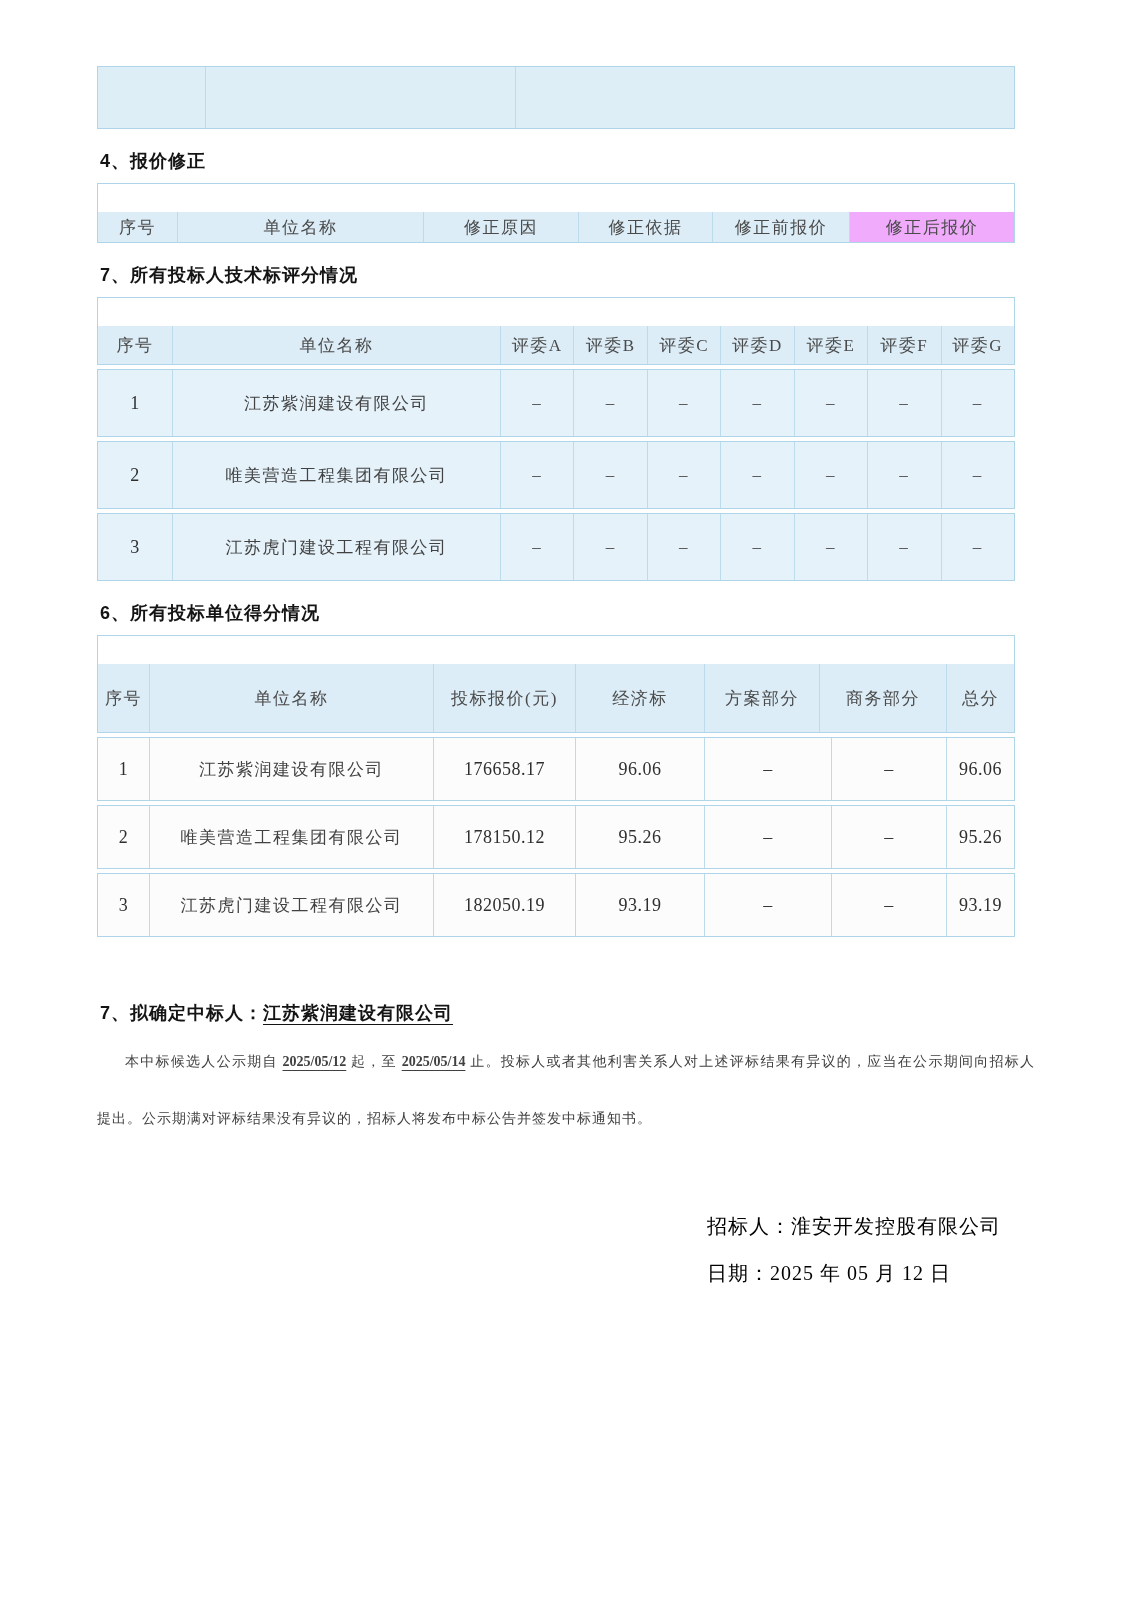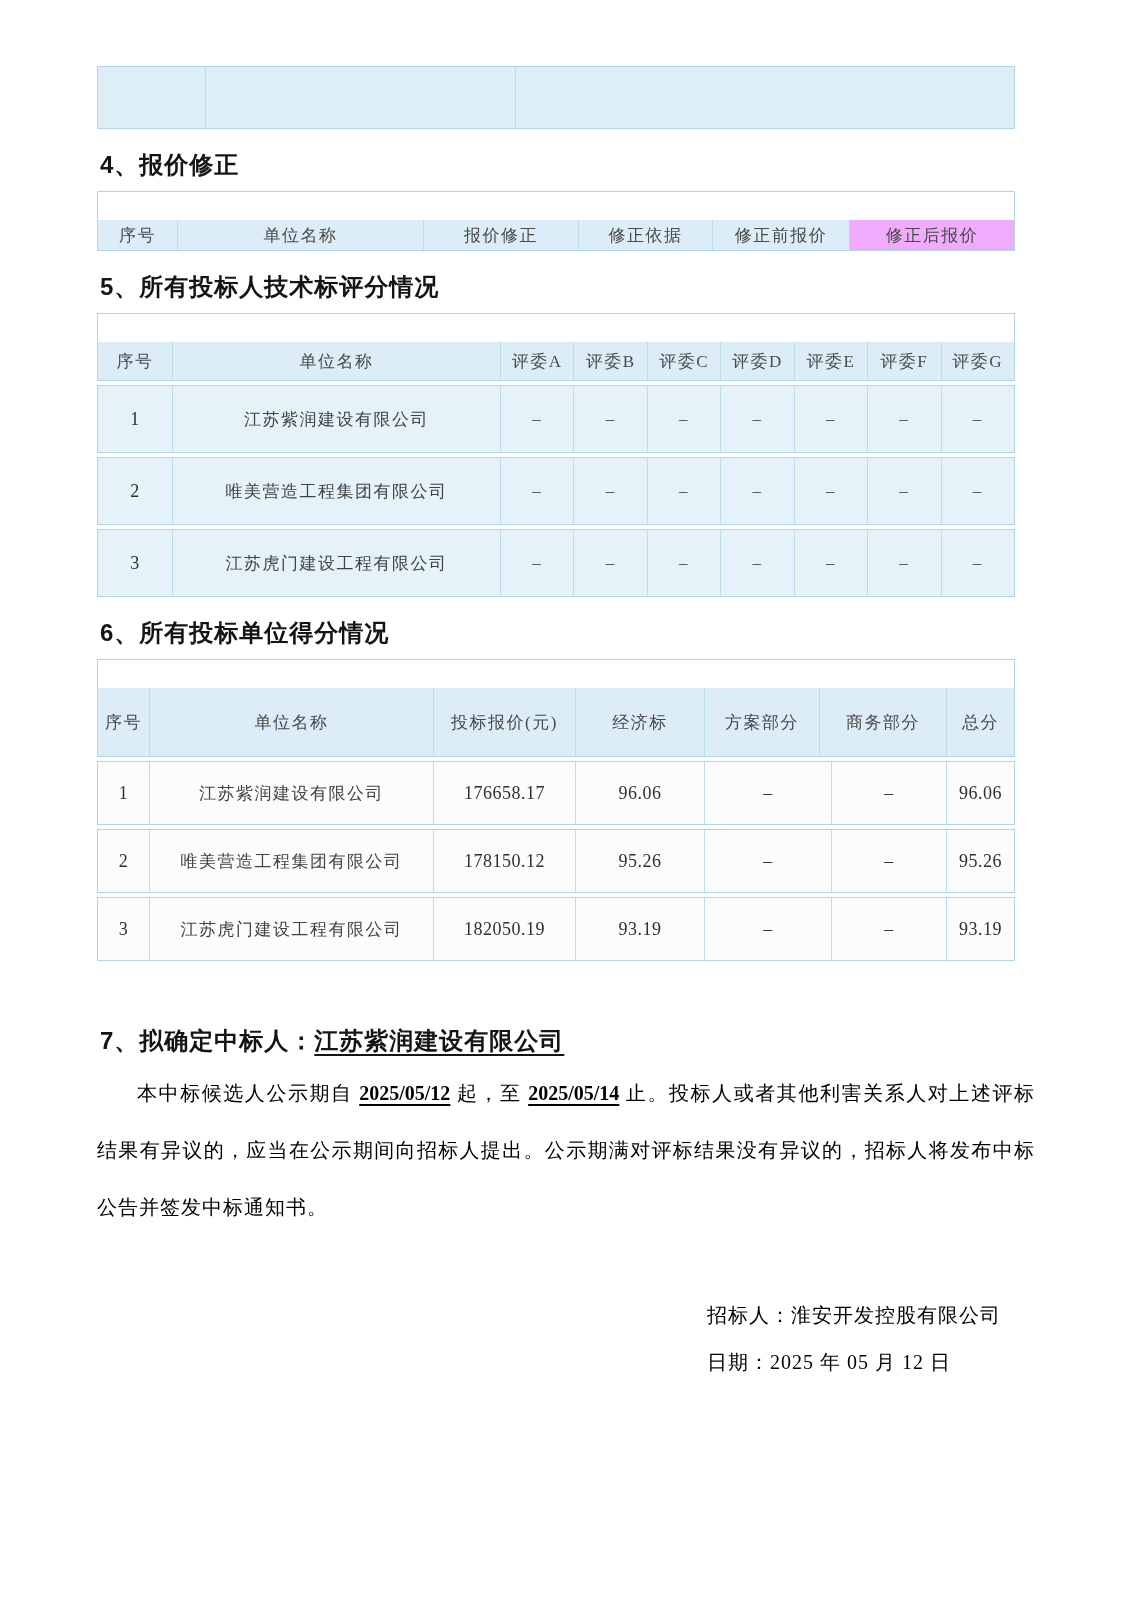--- a/index.html
+++ b/index.html
@@ -31,21 +31,21 @@
 
   
   .top-table{margin-top:66px;}
   .top-table .trow{height:63px;margin-bottom:0;}
   .top-table .tcell{background:#ddeef7;}
   .tt-c0{width:108px;} .tt-c1{width:310px;}
 
   
   .sec-heading{
     font-family:"Liberation Sans", sans-serif;
-    font-weight:bold;font-size:24px;color:#141414;
+    font-weight:bold;font-size:18px;color:#141414;
     margin:20px 0 10px 3px;letter-spacing:1px;
   }
 
   
   .t4 .trow{height:60px;}
   .t4-c0{width:80px;} .t4-c1{width:246px;} .t4-c2{width:155px;}
   .t4-c3{width:134px;} .t4-c4{width:137px;}
   .t4 .tcell.white-cell{background:#f0abfc;}
 
   
@@ -57,21 +57,21 @@
   
   .t6 .trow.hdr{height:98px;}
   .t6 .trow{height:64px;}
   .t6-c0{width:52px;} .t6-c1{width:284px;} .t6-c2{width:142px;}
   .t6-c3{width:129px;} .t6-c4{width:127px;} .t6-c5{width:115px;}
 
   
   .winner-heading{margin-top:64px;margin-bottom:0;}
   .winner-heading .winner{text-decoration:underline;text-underline-offset:5px;}
   .notice{
-    width:938px;font-size:20px;line-height:57px;color:#000000;
+    width:938px;font-size:14px;line-height:57px;color:#404040;
     text-align:justify;text-indent:2em;margin-top:8px;
     letter-spacing:1px;
   }
   .notice .date-u{font-weight:bold;text-decoration:underline;text-underline-offset:4px;letter-spacing:0;}
 
   
   .signature{margin-top:56px;margin-left:610px;font-size:20px;color:#000000;}
   .signature div{line-height:47px;letter-spacing:1px;}
 </style>
 </head>
@@ -85,28 +85,28 @@
       <div class="tcell tt-c1"></div>
       <div class="tcell"></div>
     </div>
   </div>
 
   <div class="sec-heading">4、报价修正</div>
   <div class="tbl t4">
     <div class="trow hdr">
       <div class="tcell t4-c0">序号</div>
       <div class="tcell t4-c1">单位名称</div>
-      <div class="tcell t4-c2">报价修正</div>
+      <div class="tcell t4-c2">修正原因</div>
       <div class="tcell t4-c3">修正依据</div>
       <div class="tcell t4-c4">修正前报价</div>
       <div class="tcell white-cell">修正后报价</div>
     </div>
   </div>
 
-  <div class="sec-heading">5、所有投标人技术标评分情况</div>
+  <div class="sec-heading">7、所有投标人技术标评分情况</div>
   <div class="tbl t5">
     <div class="trow hdr">
       <div class="tcell t5-c0">序号</div>
       <div class="tcell t5-c1">单位名称</div>
       <div class="tcell judge">评委A</div>
       <div class="tcell judge">评委B</div>
       <div class="tcell judge">评委C</div>
       <div class="tcell judge">评委D</div>
       <div class="tcell judge">评委E</div>
       <div class="tcell judge">评委F</div>

